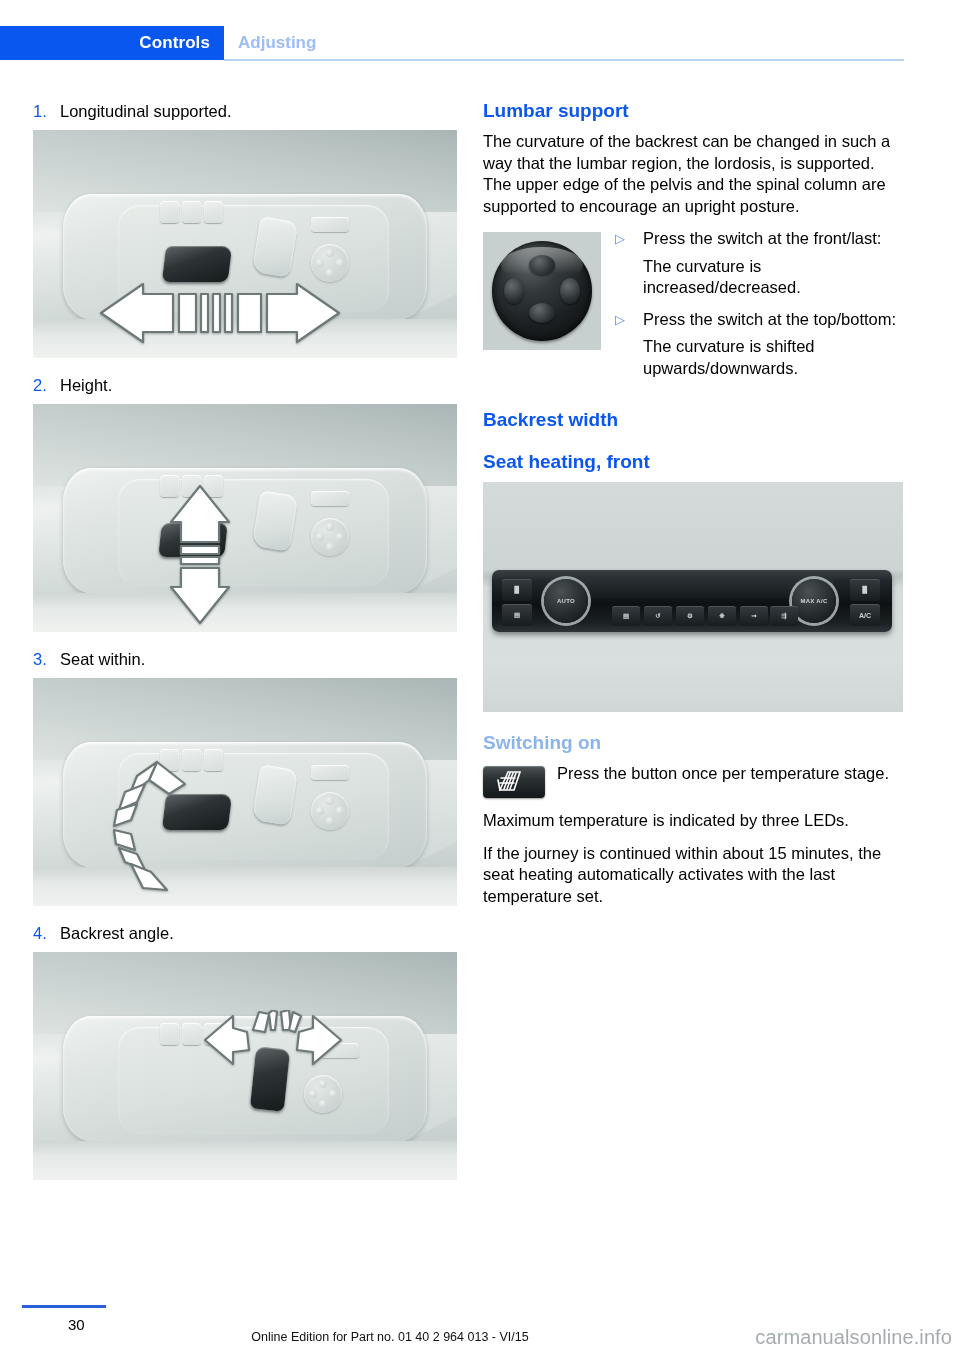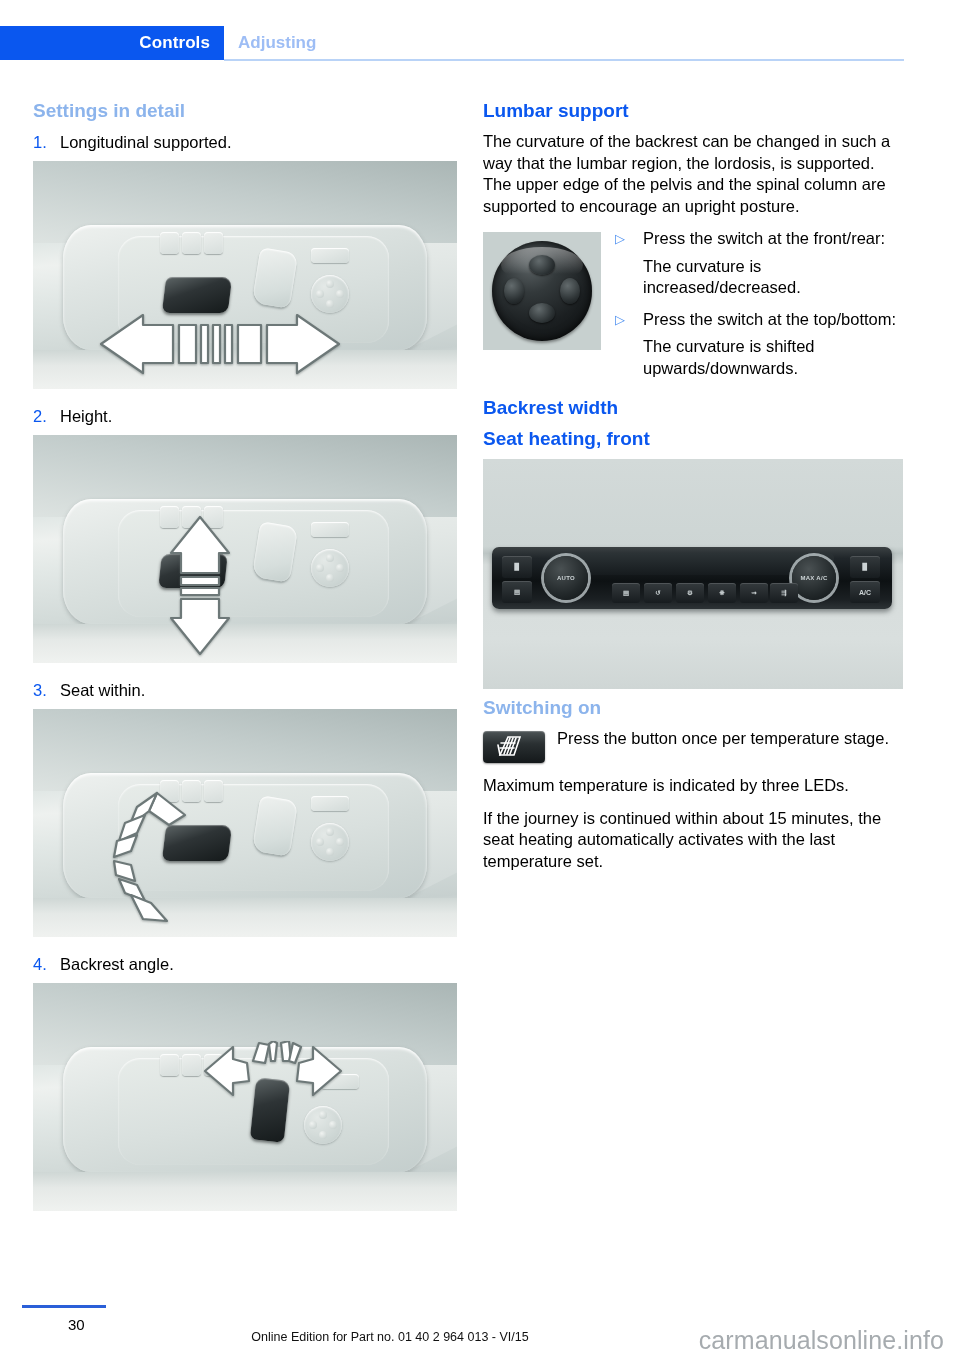--- a/index.html
+++ b/index.html
@@ -70,21 +70,21 @@
   .h1 {
     font-size: 19px;
     font-weight: bold;
     color: #0a57ef;
     margin: 0 0 9px 0;
     line-height: 22px;
   }
   .h1.pale {
     color: #8cb4ec;
   }
-  .h1.spaced { margin-top: 8px; }
+  .h1.spaced { margin-top: 20px; }
 
   
   .numitem {
     display: flex;
     align-items: baseline;
     margin: 0 0 8px 0;
     font-size: 16.5px;
     line-height: 22px;
   }
   .numitem .num {
@@ -399,41 +399,40 @@
   #footer-center {
     position: absolute;
     left: 0; top: 1330px;
     width: 780px;
     text-align: center;
     font-size: 12.5px;
     color: #111;
   }
   #watermark {
     position: absolute;
-    right: 16px; top: 1326px;
-    font-size: 25px;
+    right: 8px; top: 1326px;
+    font-size: 20px;
     color: #9aa0a4;
     opacity: .88;
     letter-spacing: .1px;
   }
 </style>
 </head>
 <body>
 
 <div id="header">
   <div id="header-tab">
     <span class="t">Controls</span>
   </div>
   <div id="header-section">Adjusting</div>
 </div>
 <div id="header-rule"></div>
 
 <div id="col-left">
 
-  <div class="h1 pale">Settings in detail</div>
 
   <div class="numitem">
     <span class="num">1.</span>
     <span class="txt">Longitudinal supported.</span>
   </div>
   <div class="fig fig-seat">
     <div class="seat-bg"></div>
     <div class="seat-diag"></div>
     <div class="seat-top"></div>
     <div class="seat-plate"></div>
@@ -587,21 +586,21 @@
       <div class="lumbar-knob">
         <i class="t"></i>
           <i class="l"></i>
           <i class="r"></i>
           <i class="b"></i>
       </div>
     </div>
     <div class="fig-text">
       <div class="bullet">
         <span class="bmark">▷</span>
-        <span class="btxt">Press the switch at the front/rear:</span>
+        <span class="btxt">Press the switch at the front/last:</span>
       </div>
       <div class="subtext">The curvature is increased/decreased.</div>
       <div class="bullet">
         <span class="bmark">▷</span>
         <span class="btxt">Press the switch at the top/bottom:</span>
       </div>
       <div class="subtext">The curvature is shifted upwards/downwards.</div>
     </div>
   </div>
 

